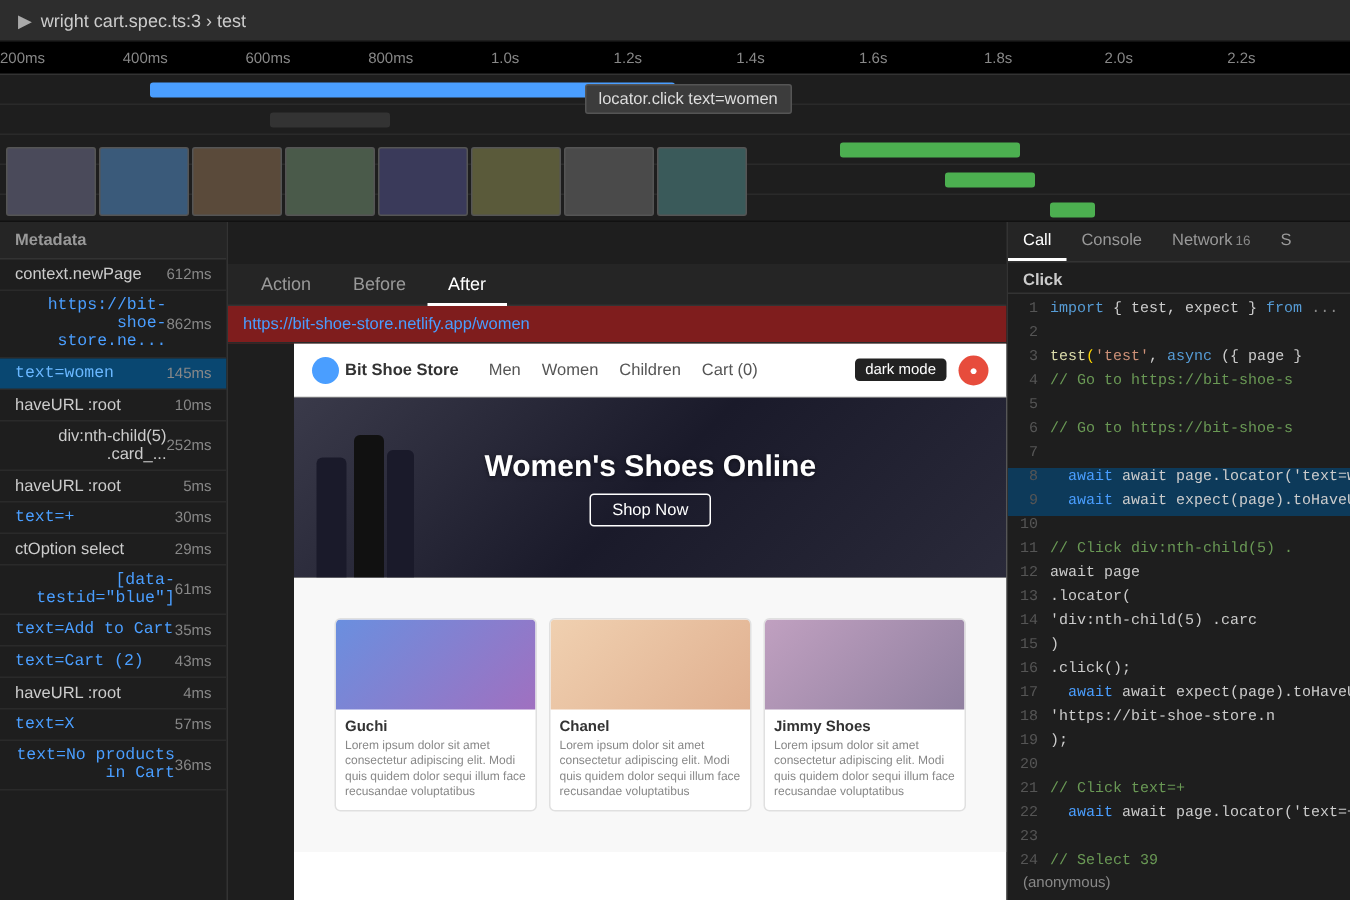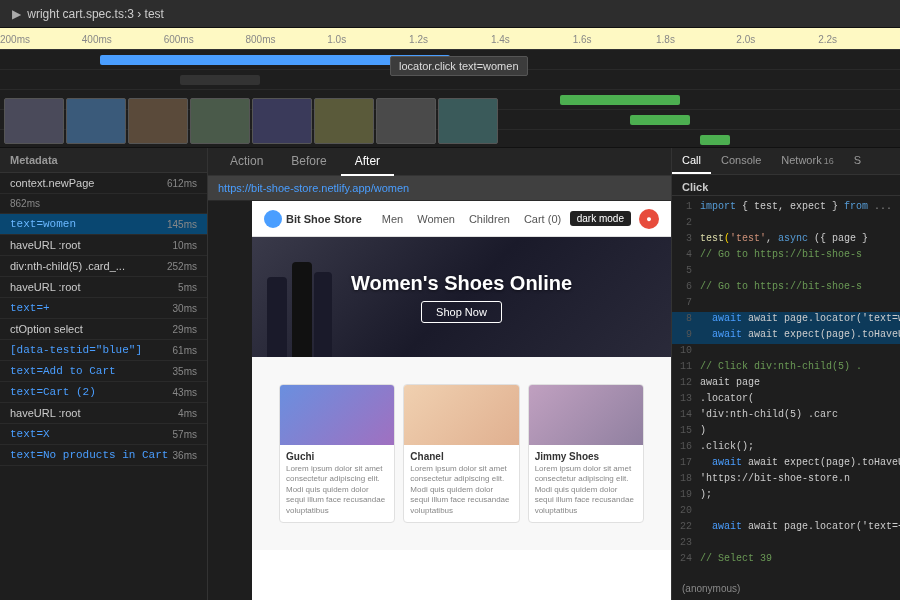--- a/index.html
+++ b/index.html
@@ -28,21 +28,21 @@
     
     #timeline-area {
       background: #1e1e1e;
       height: 120px;
       border-bottom: 1px solid #111;
       position: relative;
       overflow: hidden;
     }
     #timeline-ruler {
       height: 22px;
-      background: #fef9c3;
+      background: #000000;
       border-bottom: 1px solid #333;
       display: flex;
       align-items: center;
       padding: 0 8px;
       position: relative;
     }
     .ruler-tick {
       position: absolute;
       top: 0;
       height: 22px;
@@ -110,21 +110,21 @@
     }
 
     
     #main-content {
       display: flex;
       height: 452px;
     }
 
     
     #left-panel {
-      width: 208px;
+      width: 152px;
       background: #1e1e1e;
       border-right: 1px solid #333;
       overflow-y: auto;
       flex-shrink: 0;
     }
     #left-panel-header {
       padding: 6px 10px;
       background: #252525;
       border-bottom: 1px solid #333;
       color: #999;
@@ -163,36 +163,37 @@
       border-right: 1px solid #333;
       display: flex;
       flex-direction: column;
       overflow: hidden;
     }
     #center-tabs {
       display: flex;
       background: #252525;
       border-bottom: 1px solid #333;
       padding: 0 8px;
+      margin-top: 28px;
     }
     .center-tab {
       padding: 6px 14px;
       font-size: 12px;
       color: #999;
       cursor: pointer;
       border-bottom: 2px solid transparent;
       margin-bottom: -1px;
     }
     .center-tab.active {
       color: #fff;
       border-bottom: 2px solid #fff;
     }
     #url-bar {
       padding: 6px 10px;
-      background: #404040;
+      background: #7f1d1d;
       border-bottom: 1px solid #2a2a2a;
       font-size: 11px;
       color: #4a9eff;
     }
     #preview-area {
       flex: 1;
       overflow: hidden;
       position: relative;
       margin-left: 44px;
     }
@@ -459,20 +460,21 @@
 
   <div id="left-panel">
     <div id="left-panel-header">Metadata</div>
     <div id="steps-list">
 
     <div class="step-item">
           <span class="step-label-plain">context.newPage</span>
           <span class="step-time">612ms</span>
         </div>
         <div class="step-item">
+          <span class="step-label">https://bit-shoe-store.ne...</span>
           <span class="step-time">862ms</span>
         </div>
         <div class="step-item active">
           <span class="step-label">text=women</span>
           <span class="step-time">145ms</span>
         </div>
         <div class="step-item">
           <span class="step-label-plain">haveURL :root</span>
           <span class="step-time">10ms</span>
         </div>
@@ -672,20 +674,24 @@
         </div>
         <div class="code-line">
           <span class="line-num">19</span>
           <span class="line-content">  );</span>
         </div>
         <div class="code-line">
           <span class="line-num">20</span>
           <span class="line-content"></span>
         </div>
         <div class="code-line">
+          <span class="line-num">21</span>
+          <span class="line-content"><span class="cm">  // Click text=+</span></span>
+        </div>
+        <div class="code-line">
           <span class="line-num">22</span>
           <span class="line-content"><span class="kw" style="color:#4a9eff">&nbsp;&nbsp;await</span> <span style="color:#ccc">await page.locator('text=+')</span></span>
         </div>
         <div class="code-line">
           <span class="line-num">23</span>
           <span class="line-content"></span>
         </div>
         <div class="code-line">
           <span class="line-num">24</span>
           <span class="line-content"><span class="cm">  // Select 39</span></span>

